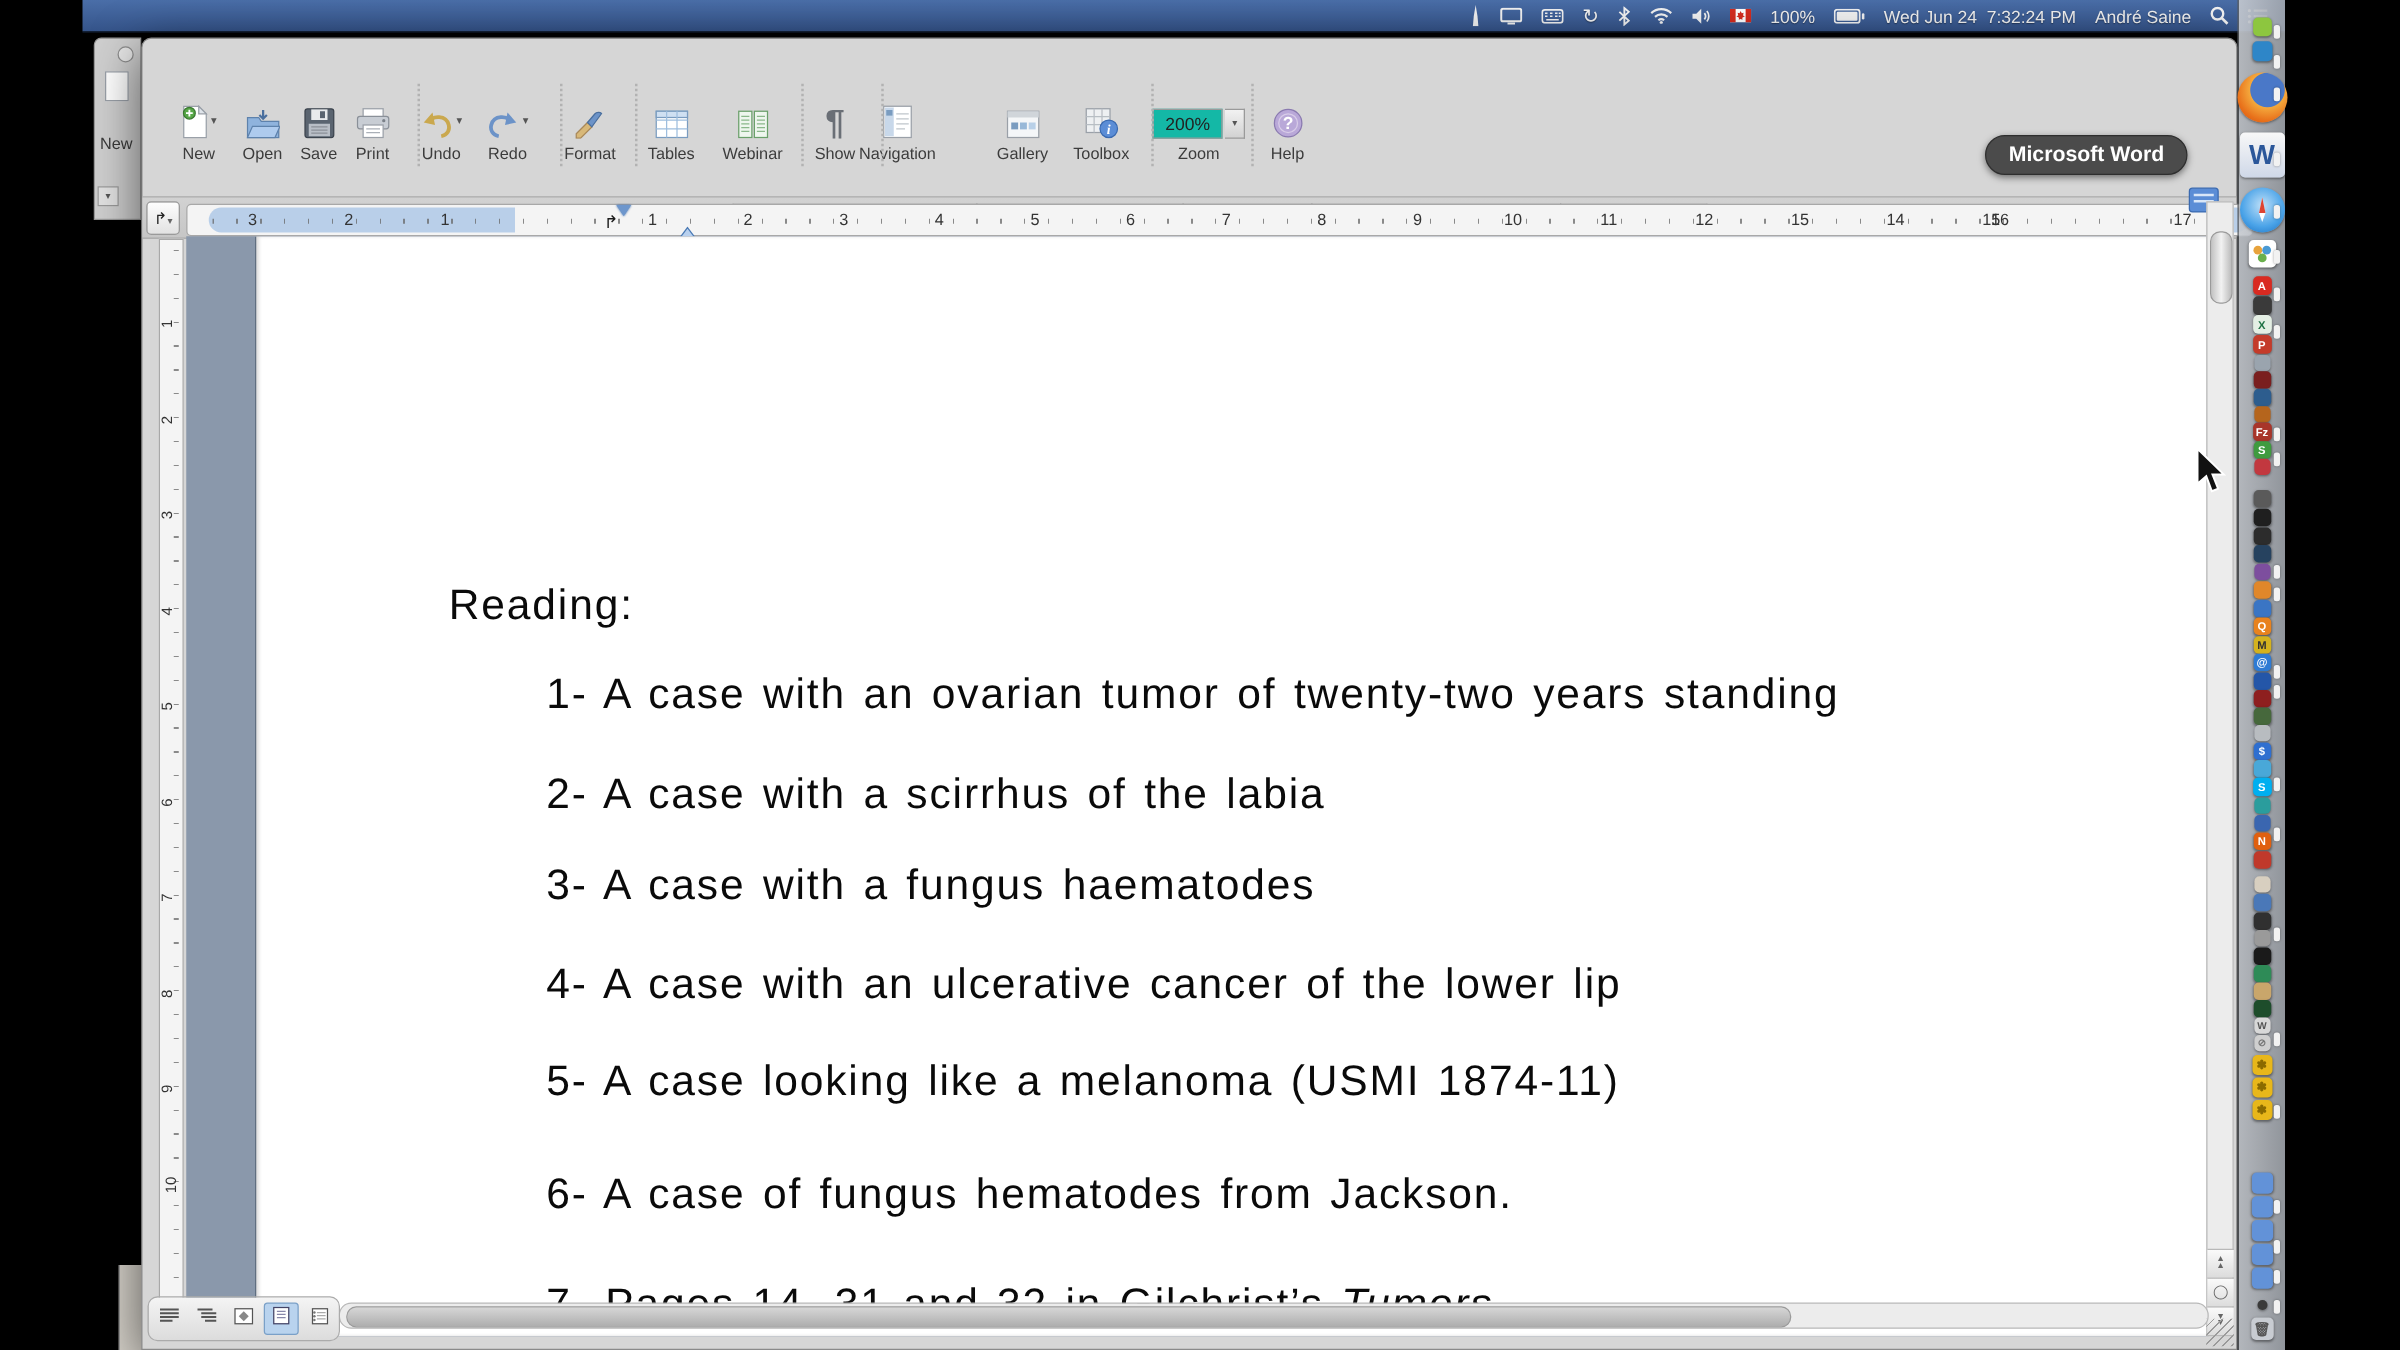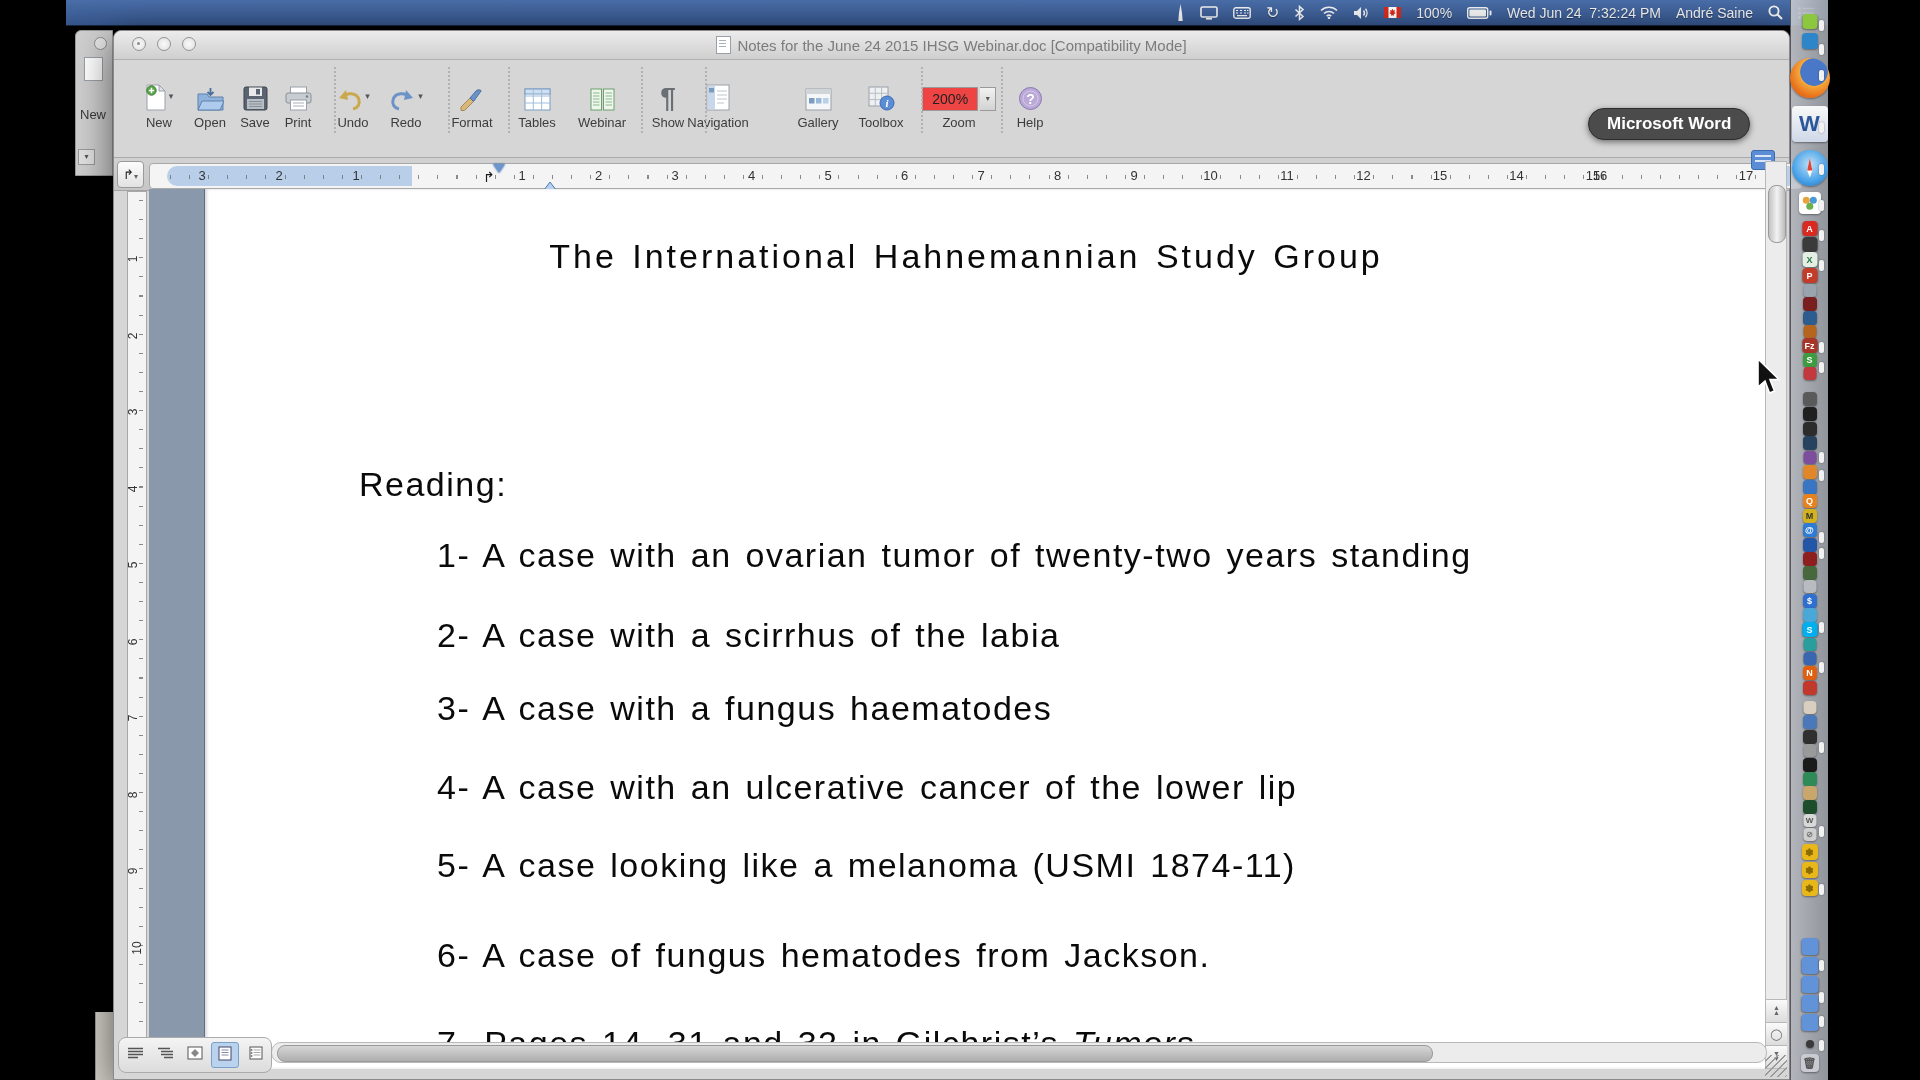--- a/index.html
+++ b/index.html
@@ -31,21 +31,21 @@
           gap:6px;font-size:15px;color:#7c7c7c;}
   .doc-ic{display:inline-block;width:13px;height:16px;background:#fff;border:1px solid #9aa0a8;position:relative;}
   .doc-ic::after{content:"";position:absolute;left:2px;top:3px;width:7px;height:1px;background:#aab0b8;box-shadow:0 3px 0 #aab0b8,0 6px 0 #aab0b8;}
   
   #toolbar{position:absolute;left:0;top:28px;right:0;height:98px;}
   .tb-btn{position:absolute;top:4px;transform:translateX(-50%);text-align:center;width:74px;}
   .tb-ic{height:48px;display:flex;align-items:flex-end;justify-content:center;gap:2px;}
   .tb-lbl{font-size:13px;color:#3c3c3c;margin-top:4px;}
   .caret{font-size:9px;color:#555;align-self:center;margin-top:18px;}
   .tb-sep{position:absolute;top:8px;width:0;height:66px;border-left:2px dotted #b2b2b2;}
-  .zoombox{display:inline-block;width:56px;height:22px;background:#ef4444;border:1px solid #9a9a9a;font-size:14px;color:#222;line-height:22px;text-align:center;}
+  .zoombox{display:inline-block;width:56px;height:22px;background:#14b8a6;border:1px solid #9a9a9a;font-size:14px;color:#222;line-height:22px;text-align:center;}
   .zoomdrop{display:inline-block;width:15px;height:22px;background:linear-gradient(#f2f2f2,#d2d2d2);border:1px solid #9a9a9a;border-left:none;font-size:8px;color:#555;line-height:22px;}
   
   #tabstrip{position:absolute;left:0;top:126px;right:0;height:32px;background:linear-gradient(#d2d2d2,#c6c6c6);
             border-top:1px solid #aaa;border-bottom:1px solid #a2a2a2;}
   .rtab{position:absolute;top:5px;height:26px;background:linear-gradient(#dcdcdc,#cccccc);
         border:1px solid #9c9c9c;border-bottom:none;box-sizing:border-box;
         font-size:13px;color:#4a4a4a;text-align:center;line-height:25px;}
   
   #hruler{position:absolute;left:35px;top:132px;width:1653px;height:26px;background:#f4f4f4;
           border:1px solid #a8a8a8;border-radius:4px;box-sizing:border-box;}
@@ -148,29 +148,20 @@
 
 <div id="backwin">
   <div class="circ"></div>
   <div class="pg"></div>
   <div class="lbl">New</div>
   <div class="dd">▾</div>
 </div>
 <div id="backwin-bottom"></div>
 
 <div id="win">
-  <div id="titlebar">
-    <div class="tl dot" style="left:18px"></div>
-    <div class="tl" style="left:43px"></div>
-    <div class="tl" style="left:68px"></div>
-    <div id="wtitle">
-      <span class="doc-ic"></span>
-      <span>Notes for the June 24 2015 IHSG Webinar.doc [Compatibility Mode]</span>
-    </div>
-  </div>
   <div id="toolbar">
       <div class="tb-btn" style="left:45px">
      <div class="tb-ic">
           <svg width="22" height="27" viewBox="0 0 22 27">
             <path d="M2 1h12l6 6v19H2z" fill="#fff" stroke="#9aa0a8"></path>
             <path d="M14 1l6 6h-6z" fill="#dfe4ea" stroke="#9aa0a8"></path>
             <circle cx="6.5" cy="6.5" r="4.7" fill="#58a848" stroke="#3c7a32"></circle>
             <path d="M6.5 3.8v5.4M3.8 6.5h5.4" stroke="#fff" stroke-width="1.5"></path>
           </svg>
           <span class="caret">▾</span>
@@ -381,21 +372,20 @@
       <div class="vnum" style="top:366px">5</div>
       <div class="vnum" style="top:442.5px">6</div>
       <div class="vnum" style="top:519px">7</div>
       <div class="vnum" style="top:595.5px">8</div>
       <div class="vnum" style="top:672px">9</div>
       <div class="vnum" style="top:748.5px">10</div>
     </div>
 
   <div id="viewport">
     <div id="page">
-      <div class="docline center" style="top:48px">The International Hahnemannian Study Group</div>
       <div class="docline" style="left:154px;top:276px">Reading:</div>
       <div id="doc-items">
           <div class="docline" style="left:232px;top:347px">1- A case with an ovarian tumor of twenty-two years standing</div>
           <div class="docline" style="left:232px;top:427px">2- A case with a scirrhus of the labia</div>
           <div class="docline" style="left:232px;top:500px">3- A case with a fungus haematodes</div>
           <div class="docline" style="left:232px;top:579px">4- A case with an ulcerative cancer of the lower lip</div>
           <div class="docline" style="left:232px;top:657px">5- A case looking like a melanoma (USMI 1874-11)</div>
           <div class="docline" style="left:232px;top:747px">6- A case of fungus hematodes from Jackson.</div>
           <div class="docline" style="left:232px;top:835px">7- Pages 14, 31 and 32 in Gilchrist’s <i>Tumors</i></div>
         </div>

